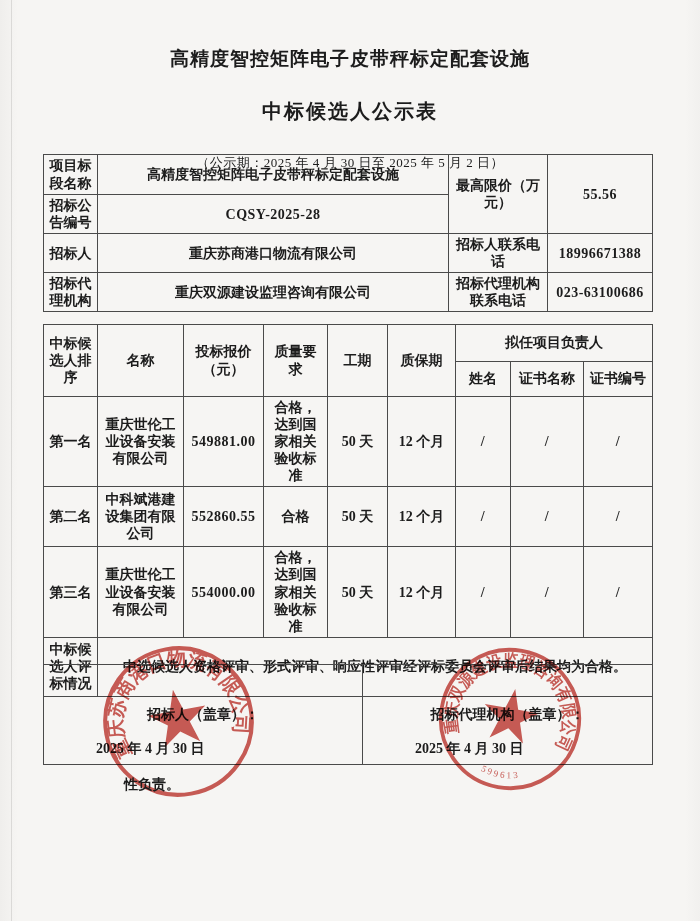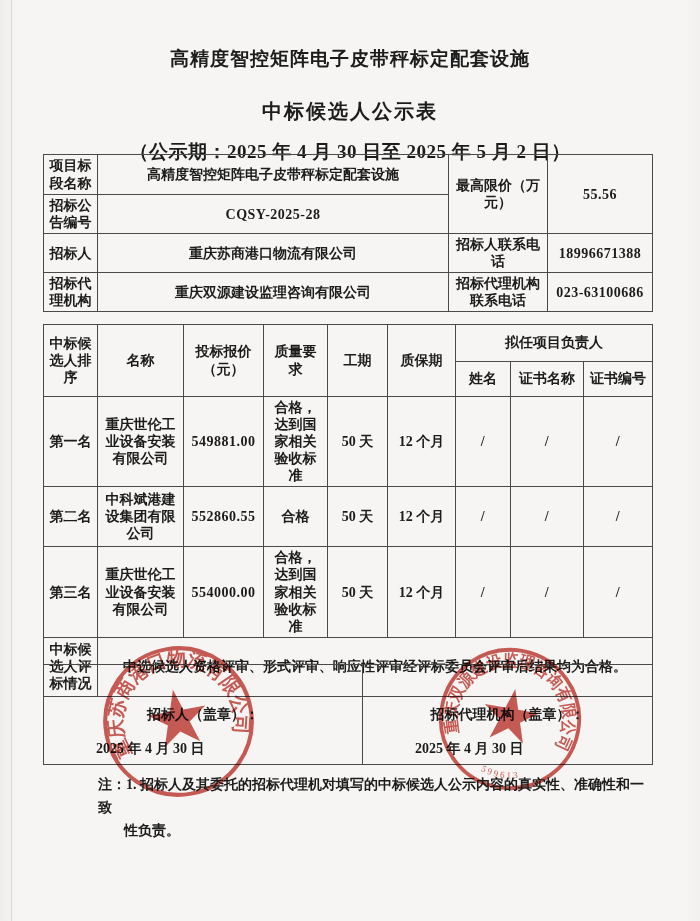--- a/index.html
+++ b/index.html
@@ -11,21 +11,21 @@
   .page{
     position:relative;width:700px;height:921px;overflow:hidden;
     background:linear-gradient(90deg,#efeeec 0px,#f6f5f3 18px,#f6f5f3 685px,#f1f0ee 700px);
     color:#1c1c1c;
   }
   .scan-edge{position:absolute;left:11px;top:0;width:1px;height:100%;background:rgba(0,0,0,0.10);}
   
   .titles{position:absolute;left:0;top:46px;width:100%;text-align:center;}
   .t1{font-size:19px;font-weight:bold;letter-spacing:1px;}
   .t2{font-size:20px;font-weight:bold;letter-spacing:2px;margin-top:26px;}
-  .t3{font-size:19px;font-weight:bold;margin-top:14px;letter-spacing:.5px;}
+  .t3{font-size:13px;font-weight:normal;margin-top:29px;letter-spacing:.5px;}
   
   table.tbl{
     position:absolute;left:43px;border-collapse:collapse;table-layout:fixed;
     width:609px;font-size:14px;
   }
   table.tbl td{
     border:1px solid #4a4a4a;
     text-align:center;vertical-align:middle;
     padding:2px 4px;line-height:1.22;
     font-weight:600;
@@ -195,16 +195,15 @@
     <text fill="currentColor" font-size="22" font-weight="bold">
       <textPath href="#arcR" textLength="278" lengthAdjust="spacingAndGlyphs">重庆双源建设监理咨询有限公司</textPath>
     </text>
     <text fill="currentColor" font-size="12" letter-spacing="3" text-anchor="middle">
       <textPath href="#codeR" startOffset="50%">599613</textPath>
     </text>
     <polygon fill="currentColor" points="100,60 108.5,86.3 136.1,86.3 113.8,102.5 122.3,128.7 100,112.5 77.7,128.7 86.2,102.5 63.9,86.3 91.5,86.3"></polygon>
   </svg>
 
   <div class="notes">
-    <div>注：1. 招标人及其委托的招标代理机对填写的中标候选人公示内容的真实性、准确性和一致</div>
     <div class="cont">性负责。</div>
   </div>
 </div>
 
 </body></html>

